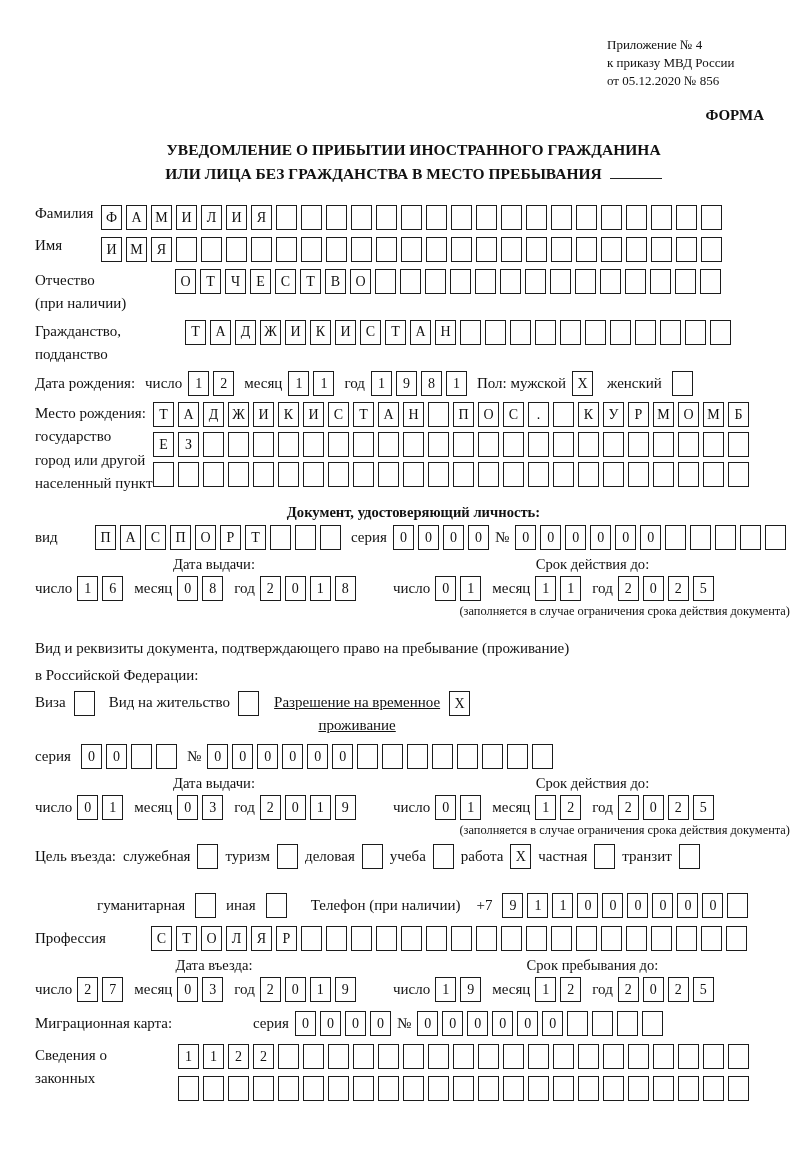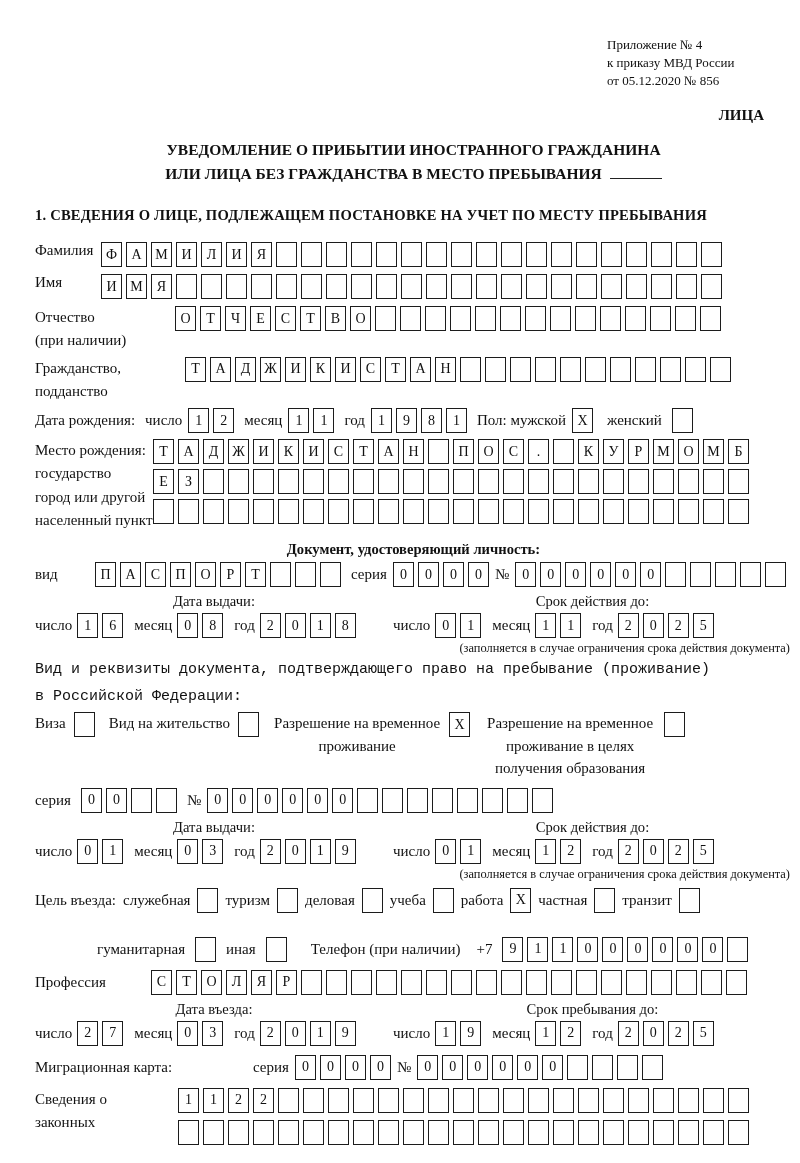--- a/index.html
+++ b/index.html
@@ -46,28 +46,27 @@
 <body>
 
 <div class="page">
 
   <div class="annex">
     <div>Приложение № 4</div>
     <div>к приказу МВД России</div>
     <div>от 05.12.2020 № 856</div>
   </div>
 
-  <div class="forma">ЛИЦА</div>
+  <div class="forma">ФОРМА</div>
 
   <div class="title">
     <div>УВЕДОМЛЕНИЕ О ПРИБЫТИИ ИНОСТРАННОГО ГРАЖДАНИНА</div>
     <div><span>ИЛИ ЛИЦА БЕЗ ГРАЖДАНСТВА В МЕСТО ПРЕБЫВАНИЯ</span><span class="t-underline"></span></div>
   </div>
 
-  <div class="sec1">1. СВЕДЕНИЯ О ЛИЦЕ, ПОДЛЕЖАЩЕМ ПОСТАНОВКЕ НА УЧЕТ ПО МЕСТУ ПРЕБЫВАНИЯ</div>
 
   <div class="row" style="margin-top:18px;">
     <span class="lbl w65">Фамилия</span>
     <span class="cells">
         <span class="cell">Ф</span>
         <span class="cell">А</span>
         <span class="cell">М</span>
         <span class="cell">И</span>
         <span class="cell">Л</span>
         <span class="cell">И</span>
@@ -380,41 +379,37 @@
             <span class="cell">2</span>
             <span class="cell">0</span>
             <span class="cell">2</span>
             <span class="cell">5</span>
           </span>
       </div>
     </div>
   </div>
   <div class="note-r">(заполняется в случае ограничения срока действия документа)</div>
 
-  <div style="margin-top:0;line-height:1.8;font-family:Liberation Mono, monospace;">
+  <div style="margin-top:16px;line-height:1.8;">
     <div>Вид и реквизиты документа, подтверждающего право на пребывание (проживание)</div>
     <div>в Российской Федерации:</div>
   </div>
 
   <div class="row" style="margin-top:2px;gap:14px;">
     <span class="opt">
       <span class="optlbl">Виза</span>
       <span class="checkbox"></span>
     </span>
     <span class="opt">
       <span class="optlbl">Вид на жительство</span>
       <span class="checkbox"></span>
     </span>
     <span class="opt">
-      <span class="optlbl c" style="width:168px;">Разрешение на временное проживание</span>
+      <span class="optlbl c" style="width:168px;text-decoration:underline;">Разрешение на временное проживание</span>
       <span class="checkbox">X</span>
-    </span>
-    <span class="opt">
-      <span class="optlbl c" style="width:172px;">Разрешение на временное проживание в целях получения образования</span>
-      <span class="checkbox"></span>
     </span>
   </div>
 
   <div class="row" style="align-items:center;margin-top:8px;">
     <span class="lbl">серия</span>
     <span class="cells ml10">
         <span class="cell">0</span>
         <span class="cell">0</span>
         <span class="cell"></span>
         <span class="cell"></span>

